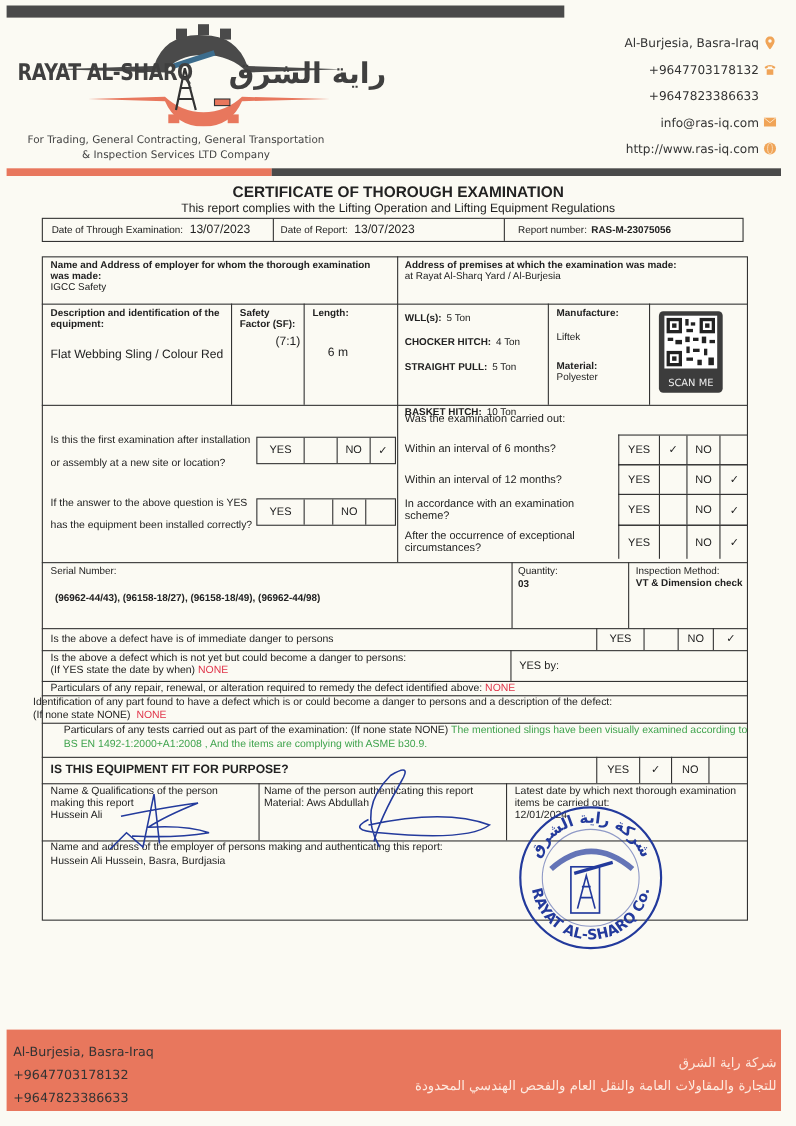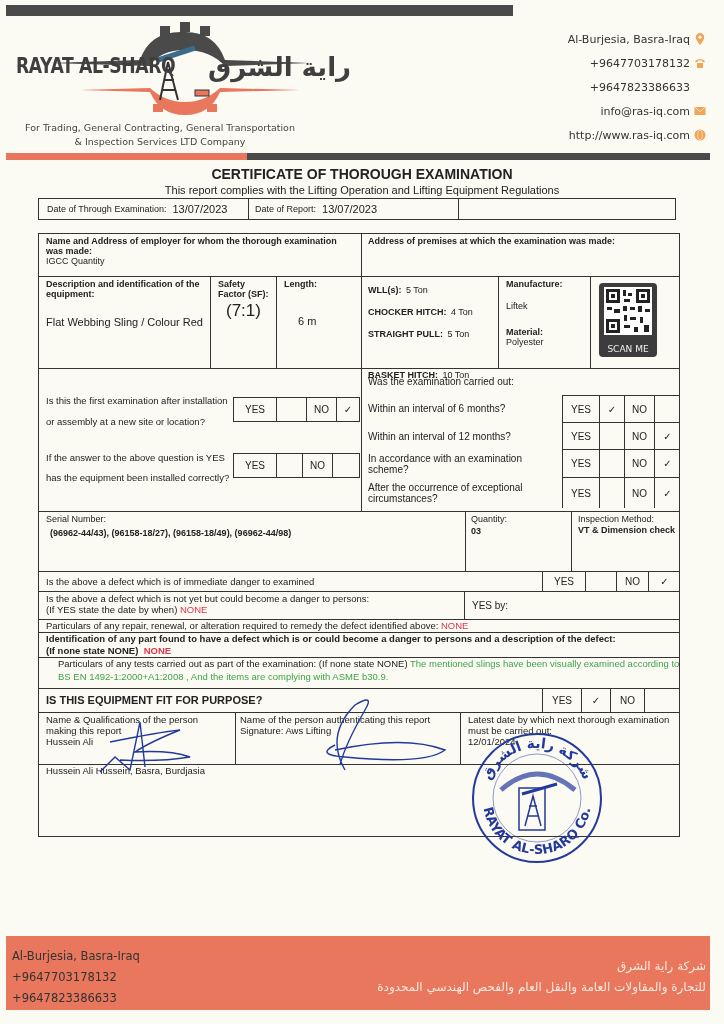--- a/index.html
+++ b/index.html
@@ -94,46 +94,51 @@
 
 <div class="abs box" style="left:38px;top:198px;width:638px;height:22px;display:flex;">
   <div style="width:210px;border-right:1.2px solid #333;display:flex;align-items:center;padding-left:8px;box-sizing:border-box;gap:6px;">
     <span class="lbl">Date of Through Examination:</span>
     <span style="font-size:11px;">13/07/2023</span>
   </div>
   <div style="width:210px;border-right:1.2px solid #333;display:flex;align-items:center;padding-left:6px;box-sizing:border-box;gap:6px;">
     <span class="lbl">Date of Report:</span>
     <span style="font-size:11px;">13/07/2023</span>
   </div>
+  <div style="flex:1;display:flex;align-items:center;padding-left:12px;gap:4px;">
+    <span class="lbl">Report number:</span>
+    <span class="lblb">RAS-M-23075056</span>
+  </div>
 </div>
 
 <div class="abs box" style="left:38px;top:233px;width:642px;height:604px;"></div>
 
 <div class="abs" style="left:361px;top:233px;width:1.2px;height:278px;background:#333;"></div>
 <div class="abs" style="left:46px;top:236px;width:310px;">
   <div class="lblb">Name and Address of employer for whom the thorough examination was made:</div>
-  <div class="lbl">IGCC Quantity</div>
+  <div class="lbl">IGCC Safety</div>
 </div>
 <div class="abs" style="left:368px;top:236px;width:305px;">
   <div class="lblb">Address of premises at which the examination was made:</div>
+  <div class="lbl">at Rayat Al-Sharq Yard / Al-Burjesia</div>
 </div>
 <div class="abs" style="left:38px;top:276px;width:642px;height:1.2px;background:#333;"></div>
 
 <div class="abs" style="left:210px;top:276px;width:1.2px;height:92px;background:#333;"></div>
 <div class="abs" style="left:276px;top:276px;width:1.2px;height:92px;background:#333;"></div>
 <div class="abs" style="left:498px;top:276px;width:1.2px;height:92px;background:#333;"></div>
 <div class="abs" style="left:590px;top:276px;width:1.2px;height:92px;background:#333;"></div>
 
 <div class="abs" style="left:46px;top:279px;width:160px;">
   <div class="lblb">Description and identification of the equipment:</div>
   <div class="txt" style="margin-top:16px;font-size:11px;line-height:14px;">Flat Webbing Sling / Colour Red</div>
 </div>
 <div class="abs" style="left:218px;top:279px;width:55px;">
   <div class="lblb">Safety Factor (SF):</div>
-  <div class="txt" style="margin-top:6px;padding-left:8px;font-size:17px;">(7:1)</div>
+  <div class="txt" style="margin-top:6px;padding-left:8px;font-size:11px;text-align:right;">(7:1)</div>
 </div>
 <div class="abs" style="left:284px;top:279px;width:72px;">
   <div class="lblb">Length:</div>
   <div class="txt" style="margin-top:26px;padding-left:14px;font-size:11px;">6 m</div>
 </div>
 <div class="abs" style="left:368px;top:279px;width:128px;">
   <div style="height:22px;"><span class="lblb">WLL(s):</span> <span class="lbl">5 Ton</span></div>
   <div style="height:22px;"><span class="lblb">CHOCKER HITCH:</span> <span class="lbl">4 Ton</span></div>
   <div style="height:22px;"><span class="lblb">STRAIGHT PULL:</span> <span class="lbl">5 Ton</span></div>
   <div style="height:22px;margin-top:19px;"><span class="lblb">BASKET HITCH:</span> <span class="lbl">10 Ton</span></div>
@@ -229,33 +234,33 @@
       <div class="yn" style="flex:1;">✓</div>
     </div>
   </div>
 </div>
 <div class="abs" style="left:38px;top:511px;width:642px;height:1.2px;background:#333;"></div>
 
 <div class="abs" style="left:465px;top:511px;width:1.2px;height:60px;background:#333;"></div>
 <div class="abs" style="left:571px;top:511px;width:1.2px;height:60px;background:#333;"></div>
 <div class="abs" style="left:46px;top:514px;width:415px;">
   <div class="lbl">Serial Number:</div>
-  <div class="lblb" style="margin-top:4px;padding-left:4px;">(96962-44/43), (96158-18/27), (96158-18/49), (96962-44/98)</div>
+  <div class="lblb" style="margin-top:14px;padding-left:4px;">(96962-44/43), (96158-18/27), (96158-18/49), (96962-44/98)</div>
 </div>
 <div class="abs" style="left:471px;top:514px;width:95px;">
   <div class="lbl">Quantity:</div>
   <div class="lblb" style="margin-top:2px;">03</div>
 </div>
 <div class="abs" style="left:578px;top:514px;width:98px;">
   <div class="lbl">Inspection Method:</div>
   <div class="lblb" style="margin-top:1px;">VT &amp; Dimension check</div>
 </div>
 <div class="abs" style="left:38px;top:571px;width:642px;height:1.2px;background:#333;"></div>
 
-<div class="abs" style="left:46px;top:576px;font-size:9.5px;">Is the above a defect which is of immediate danger to examined</div>
+<div class="abs" style="left:46px;top:576px;font-size:9.5px;">Is the above a defect have is of immediate danger to persons</div>
 <div class="abs" style="left:542px;top:571px;width:138px;height:20px;display:flex;">
   <div class="yn" style="width:43px;">YES</div>
   <div class="yn" style="width:31px;"></div>
   <div class="yn" style="width:32px;">NO</div>
   <div class="yn" style="flex:1;">✓</div>
 </div>
 <div class="abs" style="left:38px;top:591px;width:642px;height:1.2px;background:#333;"></div>
 
 <div class="abs" style="left:464px;top:591px;width:1.2px;height:28px;background:#333;"></div>
 <div class="abs" style="left:46px;top:593px;width:415px;font-size:9.5px;line-height:11px;">
@@ -263,21 +268,21 @@
   <div><span>(If YES state the date by when)</span> <span class="red">NONE</span></div>
 </div>
 <div class="abs" style="left:472px;top:600px;font-size:10px;">YES by:</div>
 <div class="abs" style="left:38px;top:619px;width:642px;height:1.2px;background:#333;"></div>
 
 <div class="abs" style="left:46px;top:620px;font-size:9.5px;line-height:11px;">
   <span>Particulars of any repair, renewal, or alteration required to remedy the defect identified above:</span> <span class="red">NONE</span>
 </div>
 <div class="abs" style="left:38px;top:632px;width:642px;height:1.2px;background:#333;"></div>
 
-<div class="abs" style="left:46px;top:633px;width:630px;font-size:9.5px;line-height:12px;font-weight:bold;">
+<div class="abs" style="left:30px;top:633px;width:630px;font-size:9.5px;line-height:12px;">
   <div>Identification of any part found to have a defect which is or could become a danger to persons and a description of the defect:</div>
   <div><span>(If none state NONE)</span>&nbsp; <span class="red">NONE</span></div>
 </div>
 <div class="abs" style="left:38px;top:657px;width:642px;height:1.2px;background:#333;"></div>
 
 <div class="abs" style="left:58px;top:658px;width:630px;font-size:9.5px;line-height:12.5px;">
   <span>Particulars of any tests carried out as part of the examination: (If none state NONE)</span> <span class="green">The mentioned slings have been visually examined according to BS EN 1492-1:2000+A1:2008 , And the items are complying with ASME b30.9.</span>
 </div>
 <div class="abs" style="left:38px;top:688px;width:642px;height:1.2px;background:#333;"></div>
 
@@ -291,29 +296,30 @@
 <div class="abs" style="left:38px;top:712px;width:642px;height:1.2px;background:#333;"></div>
 
 <div class="abs" style="left:235px;top:712px;width:1.2px;height:52px;background:#333;"></div>
 <div class="abs" style="left:460px;top:712px;width:1.2px;height:52px;background:#333;"></div>
 <div class="abs" style="left:46px;top:714px;width:185px;font-size:9.5px;line-height:11px;">
   <div>Name &amp; Qualifications of the person making this report</div>
   <div>Hussein Ali</div>
 </div>
 <div class="abs" style="left:240px;top:714px;width:215px;font-size:9.5px;line-height:11px;">
   <div>Name of the person authenticating this report</div>
-  <div>Signature: Aws Lifting</div>
+  <div>Material: Aws Abdullah</div>
 </div>
 <div class="abs" style="left:468px;top:714px;width:205px;font-size:9.5px;line-height:11px;">
-  <div>Latest date by which next thorough examination must be carried out:</div>
+  <div>Latest date by which next thorough examination items be carried out:</div>
   <div>12/01/2024</div>
 </div>
 <div class="abs" style="left:38px;top:764px;width:642px;height:1.2px;background:#333;"></div>
 
 <div class="abs" style="left:46px;top:765px;width:420px;font-size:9.5px;line-height:12px;">
+  <div>Name and address of the employer of persons making and authenticating this report:</div>
   <div>Hussein Ali Hussein, Basra, Burdjasia</div>
 </div>
 
 <svg class="abs" width="150" height="70" style="left:80px;top:712px;">
   <path class="sig" d="M20 60 L35 45 L50 58 L60 10 L65 55 M30 30 Q80 20 100 18 Q70 30 55 40 Q90 38 110 45 Q80 50 40 48"></path>
 </svg>
 <svg class="abs" width="170" height="80" style="left:285px;top:695px;">
   <path class="sig" d="M60 75 Q40 40 70 10 Q90 -2 80 15 Q60 50 55 70 M50 55 Q120 40 160 55 Q140 70 60 62 Q30 60 50 50"></path>
 </svg>
 

